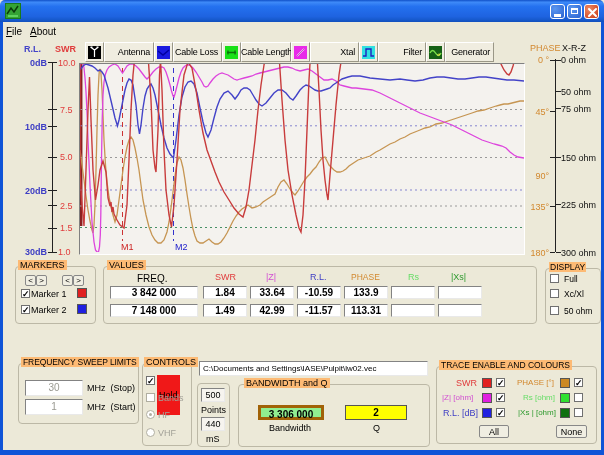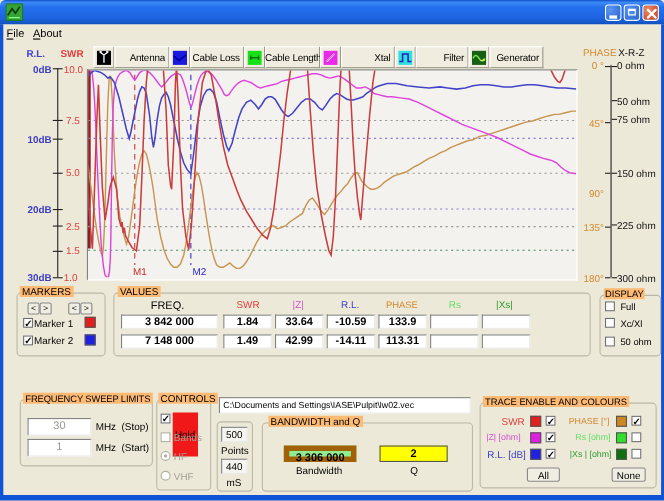--- a/index.html
+++ b/index.html
@@ -197,21 +197,21 @@
 <div class="fld" style="left:110px;top:286px;width:88px;height:13px;font-weight:bold;text-align:center;line-height:11px">3 842 000</div>
 <div class="fld" style="left:203px;top:286px;width:44px;height:13px;font-weight:bold;text-align:center;line-height:11px">1.84</div>
 <div class="fld" style="left:250px;top:286px;width:44px;height:13px;font-weight:bold;text-align:center;line-height:11px">33.64</div>
 <div class="fld" style="left:297px;top:286px;width:44px;height:13px;font-weight:bold;text-align:center;line-height:11px">-10.59</div>
 <div class="fld" style="left:344px;top:286px;width:44px;height:13px;font-weight:bold;text-align:center;line-height:11px">133.9</div>
 <div class="fld" style="left:391px;top:286px;width:44px;height:13px"></div>
 <div class="fld" style="left:438px;top:286px;width:44px;height:13px"></div>
 <div class="fld" style="left:110px;top:304px;width:88px;height:13px;font-weight:bold;text-align:center;line-height:11px">7 148 000</div>
 <div class="fld" style="left:203px;top:304px;width:44px;height:13px;font-weight:bold;text-align:center;line-height:11px">1.49</div>
 <div class="fld" style="left:250px;top:304px;width:44px;height:13px;font-weight:bold;text-align:center;line-height:11px">42.99</div>
-<div class="fld" style="left:297px;top:304px;width:44px;height:13px;font-weight:bold;text-align:center;line-height:11px">-14.11</div>
+<div class="fld" style="left:297px;top:304px;width:44px;height:13px;font-weight:bold;text-align:center;line-height:11px">-11.57</div>
 <div class="fld" style="left:344px;top:304px;width:44px;height:13px;font-weight:bold;text-align:center;line-height:11px">113.31</div>
 <div class="fld" style="left:391px;top:304px;width:44px;height:13px"></div>
 <div class="fld" style="left:438px;top:304px;width:44px;height:13px"></div>
 
 <div class="gb" style="left:545px;top:268px;width:56px;height:56px"></div>
 <div class="gbl" style="left:549px;top:262px;font-size:8.5px;padding:0 1px">DISPLAY</div>
 <div class="cb" style="left:550px;top:274px"></div>
 <div class="lbl" style="left:564px;top:274px;font-size:8.5px">Full</div>
 <div class="cb" style="left:550px;top:289px"></div>
 <div class="lbl" style="left:564px;top:289px;font-size:8.5px">Xc/Xl</div>
@@ -241,21 +241,21 @@
 <div class="fld" style="left:199px;top:361px;width:229px;height:15px;font-size:8px;line-height:13px;padding-left:3px;white-space:nowrap;overflow:hidden">C:\Documents and Settings\IASE\Pulpit\lw02.vec</div>
 
 <div class="gb" style="left:197px;top:383px;width:33px;height:64px"></div>
 <div class="fld" style="left:201px;top:388px;width:24px;height:14px;text-align:center;line-height:12px;background:#f6f4ef;font-size:9px">500</div>
 <div class="lbl" style="left:201px;top:405px">Points</div>
 <div class="fld" style="left:201px;top:417px;width:24px;height:14px;text-align:center;line-height:12px;background:#f6f4ef;font-size:9px">440</div>
 <div class="lbl" style="left:206px;top:434px">mS</div>
 
 <div class="gb" style="left:238px;top:384px;width:192px;height:63px"></div>
 <div class="gbl" style="left:244px;top:378px">BANDWIDTH and Q</div>
-<div class="abs" style="left:258px;top:405px;width:66px;height:15px;background:#90ee90;border:5px solid #a16207;font-size:10px;font-weight:bold;text-align:center;line-height:13px">3 306 000</div>
+<div class="abs" style="left:258px;top:405px;width:66px;height:15px;background:#90ee90;border:3px solid #a16207;font-size:10px;font-weight:bold;text-align:center;line-height:13px">3 306 000</div>
 <div class="lbl" style="left:269px;top:423px">Bandwidth</div>
 <div class="abs" style="left:345px;top:405px;width:62px;height:15px;background:#ffff00;border:1px solid #555;font-size:10px;font-weight:bold;text-align:center;line-height:13px">2</div>
 <div class="lbl" style="left:373px;top:423px">Q</div>
 
 <div class="gb" style="left:436px;top:366px;width:161px;height:78px"></div>
 <div class="gbl" style="left:439px;top:360px;font-size:8.5px">TRACE ENABLE AND COLOURS</div>
 <div class="lbl" style="left:456px;top:378px;color:#e03c3c">SWR</div>
 <div class="abs sw" style="left:482px;top:378px;background:#e02020"></div>
 <div class="cb" style="left:496px;top:378px"></div>
 <div class="ck" style="left:497px;top:379px">✓</div>

